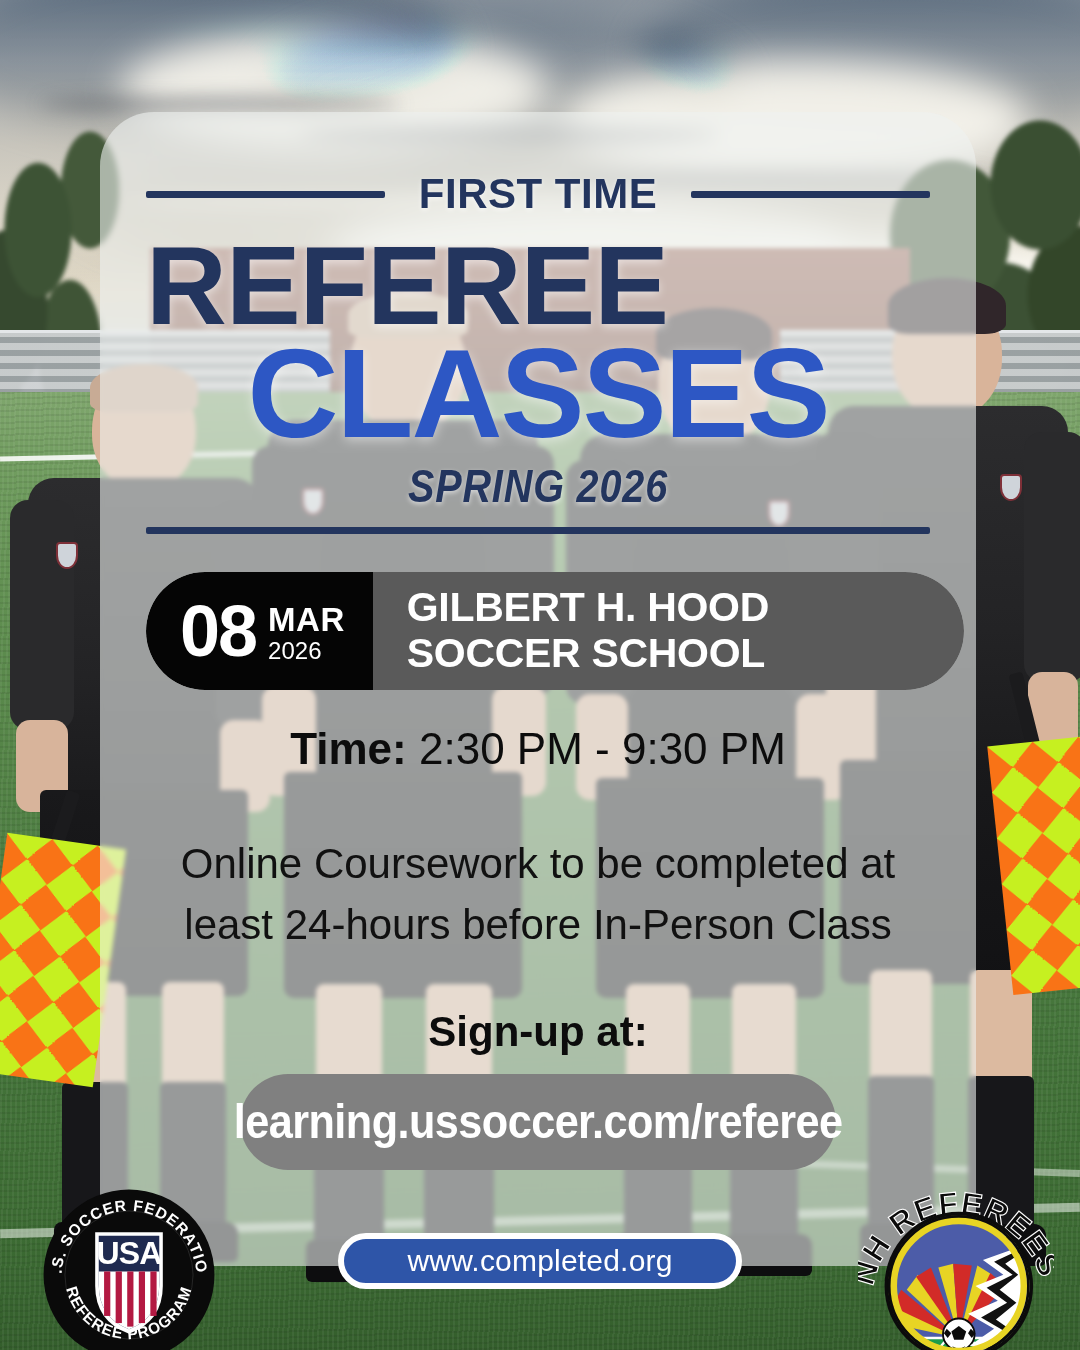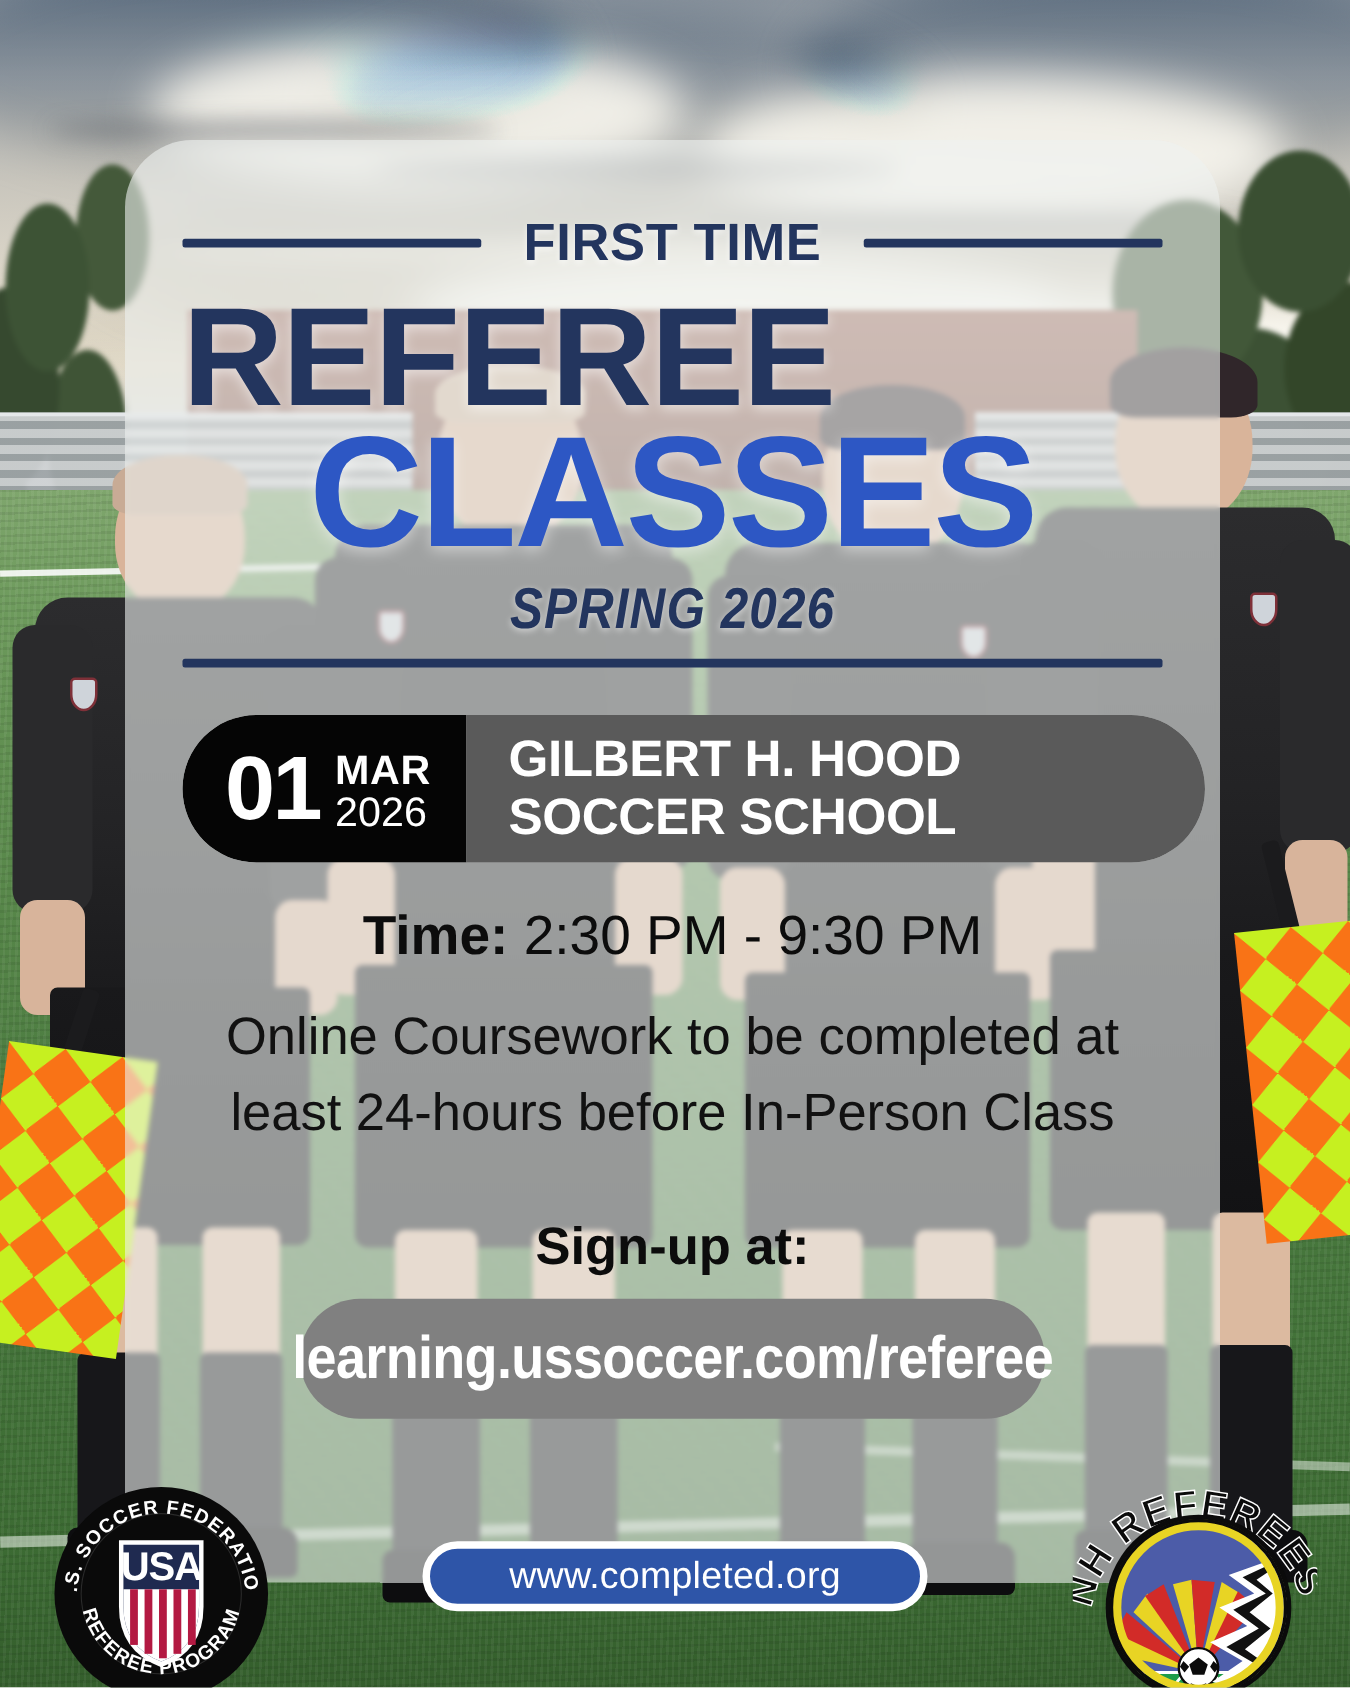--- a/index.html
+++ b/index.html
@@ -203,38 +203,38 @@
   .datechip{
     background:#050505; color:#fff;
     display:flex; align-items:center; gap:12px;
     padding:0 28px 0 34px;
     border-radius:59px 0 0 59px;
     flex:0 0 auto;
   }
   .dnum{ font-size:72px; font-weight:bold; line-height:1; letter-spacing:-2px; }
   .dstack{ display:flex; flex-direction:column; line-height:1.05; padding-top:4px; }
   .dmon{ font-size:33px; font-weight:bold; letter-spacing:.5px; }
-  .dyear{ font-size:33px; font-weight:normal; letter-spacing:0; }
+  .dyear{ font-size:24px; font-weight:normal; letter-spacing:0; }
   .venue{
     flex:1; background:#5A5A5A; color:#fff;
     display:flex; flex-direction:column; justify-content:center;
     padding:0 34px;
     border-radius:0 59px 59px 0;
   }
   .venue div{ font-size:41px; font-weight:bold; line-height:1.12; letter-spacing:-.3px; }
 
   
   .time{
     text-align:center; margin-top:34px;
     font-size:44px; color:#0c0c0c;
   }
   .time b{ font-weight:bold; }
 
   .note{
-    text-align:center; margin-top:25px;
+    text-align:center; margin-top:60px;
     font-size:42px; line-height:1.45; color:#111;
   }
 
   .signup{
     text-align:center; margin-top:52px;
     font-size:42px; font-weight:bold; color:#0c0c0c;
   }
 
   .urlpill{
     margin:18px auto 0;
@@ -404,21 +404,21 @@
     <div class="headline">REFEREE</div>
 
     <div class="headline2">CLASSES</div>
 
     <div class="season">SPRING 2026</div>
 
     <div class="rule-wide"></div>
 
     <div class="eventrow">
       <div class="datechip">
-        <span class="dnum">01</span>
+        <span class="dnum">08</span>
         <span class="dstack">
           <span class="dmon">MAR</span>
           <span class="dyear">2026</span>
         </span>
       </div>
       <div class="venue">
         <div>GILBERT H. HOOD</div>
         <div>SOCCER SCHOOL</div>
       </div>
     </div>

